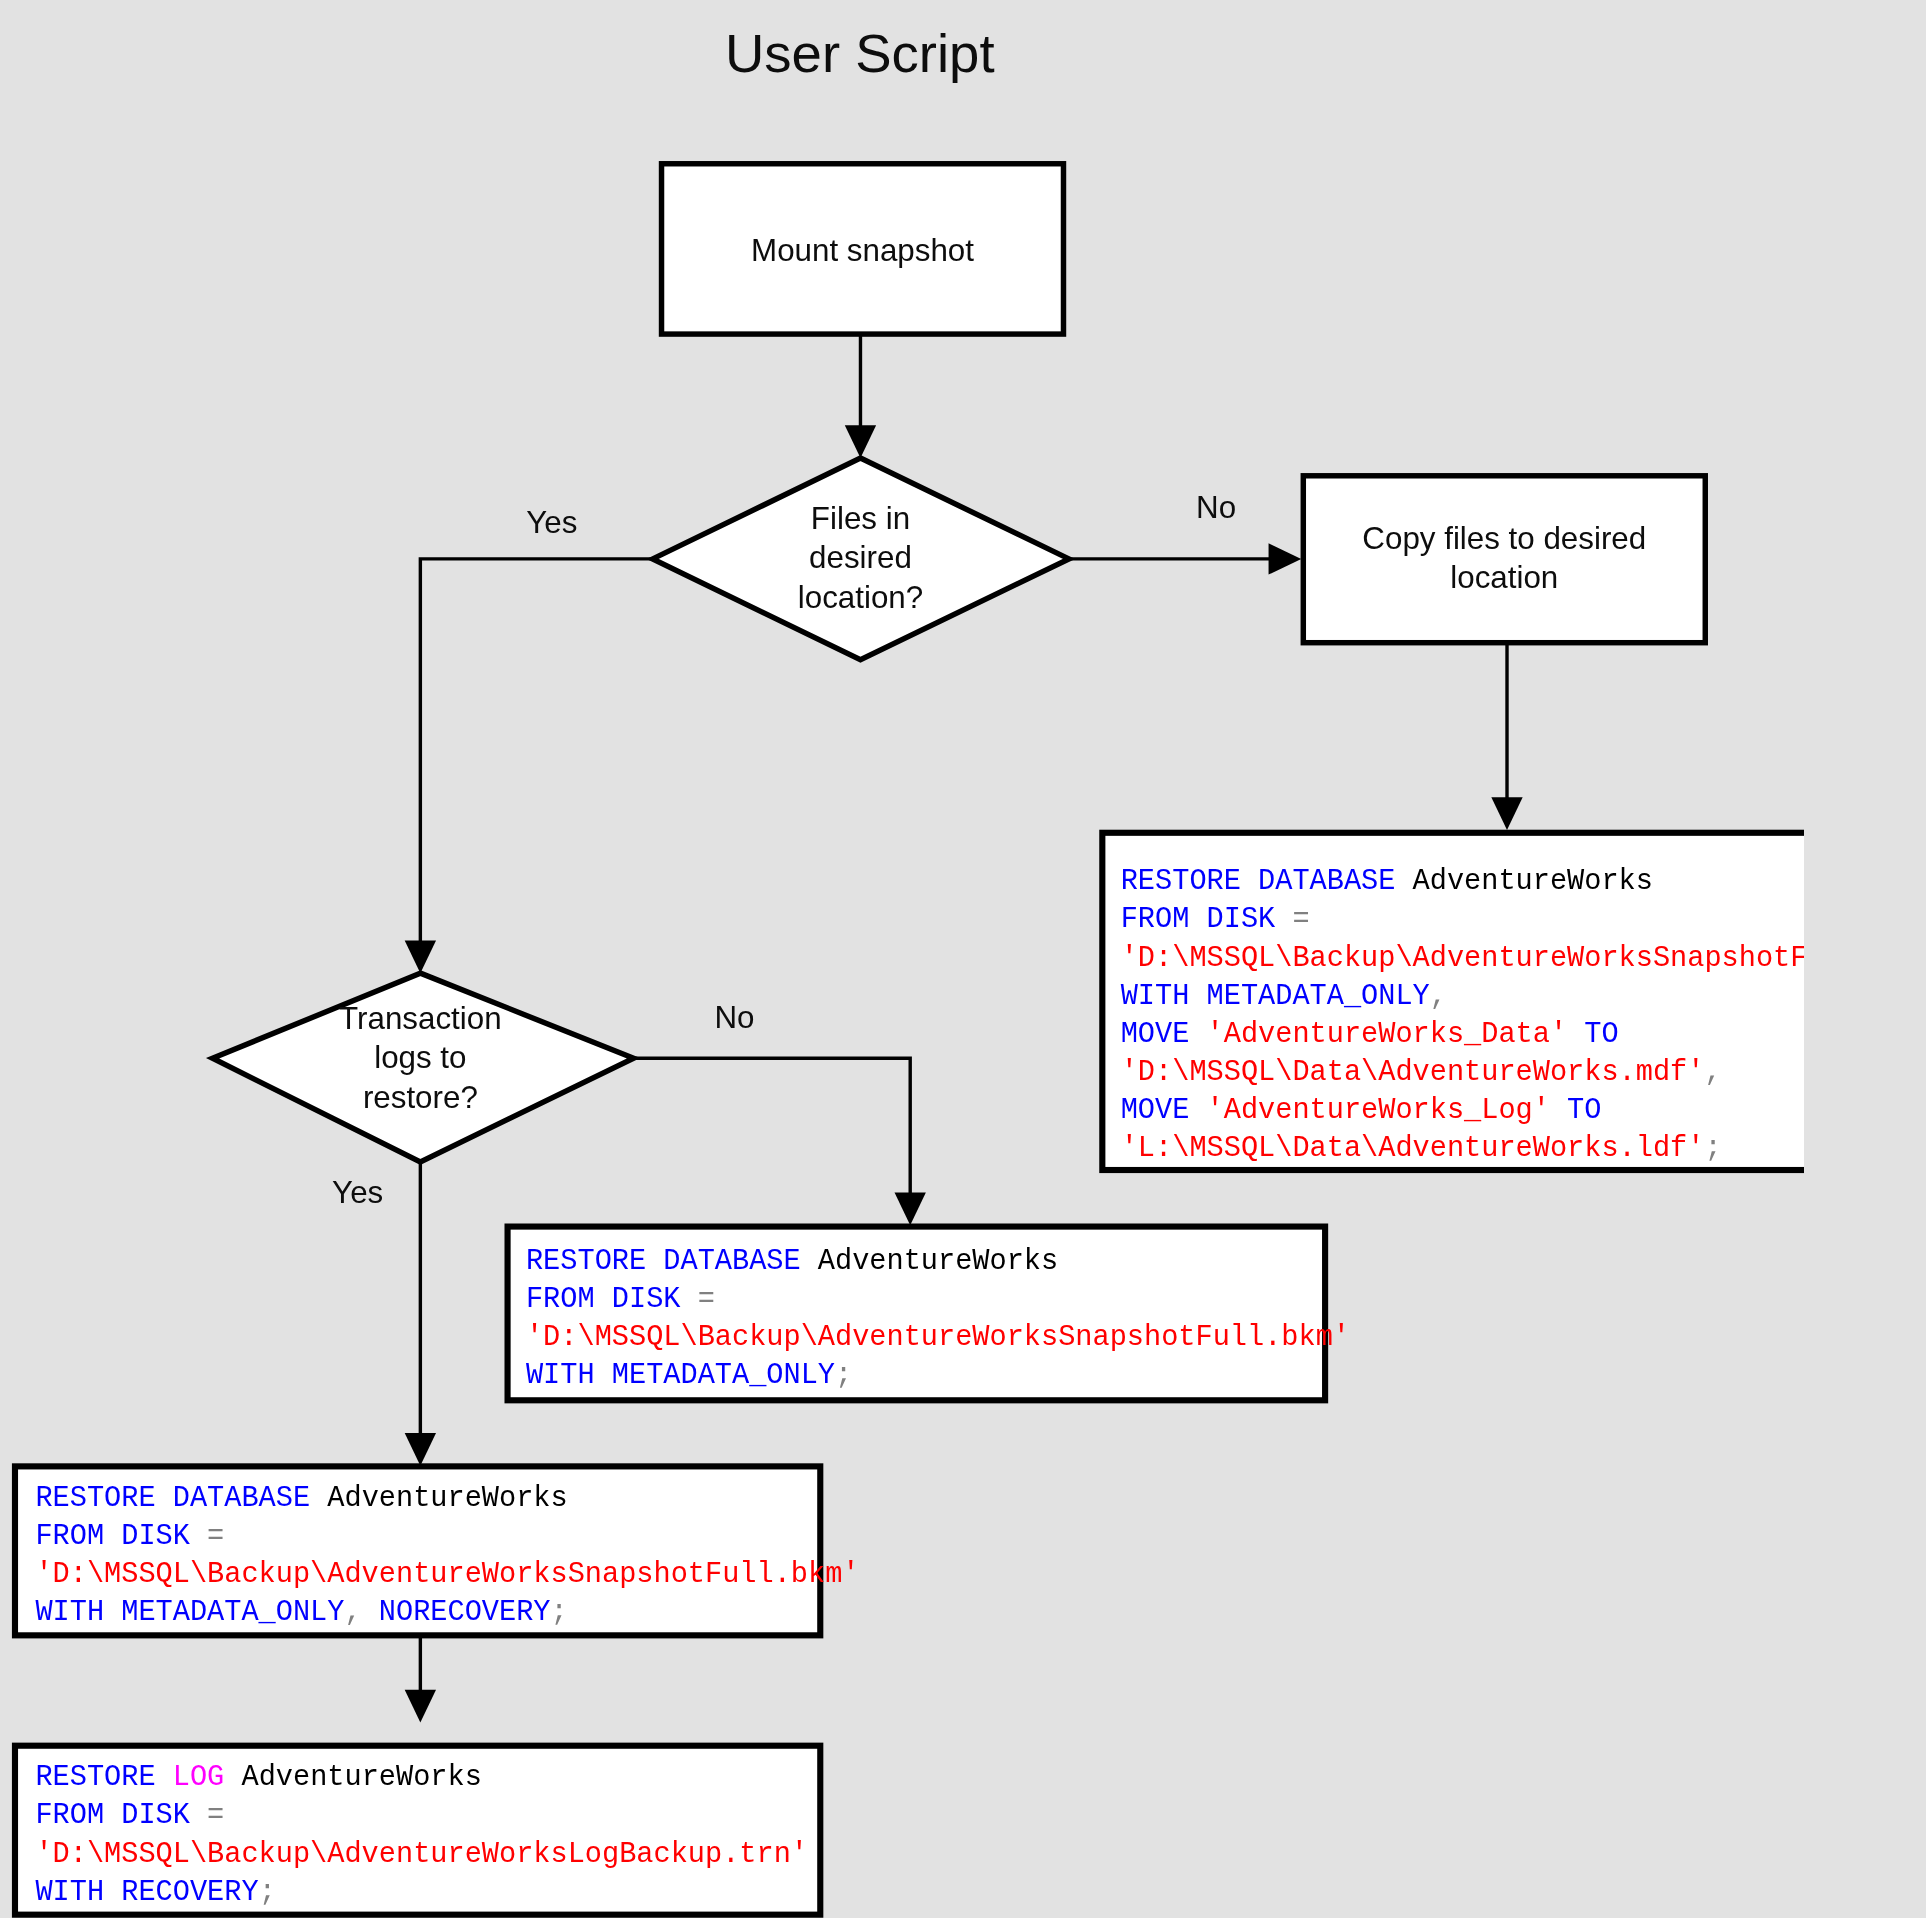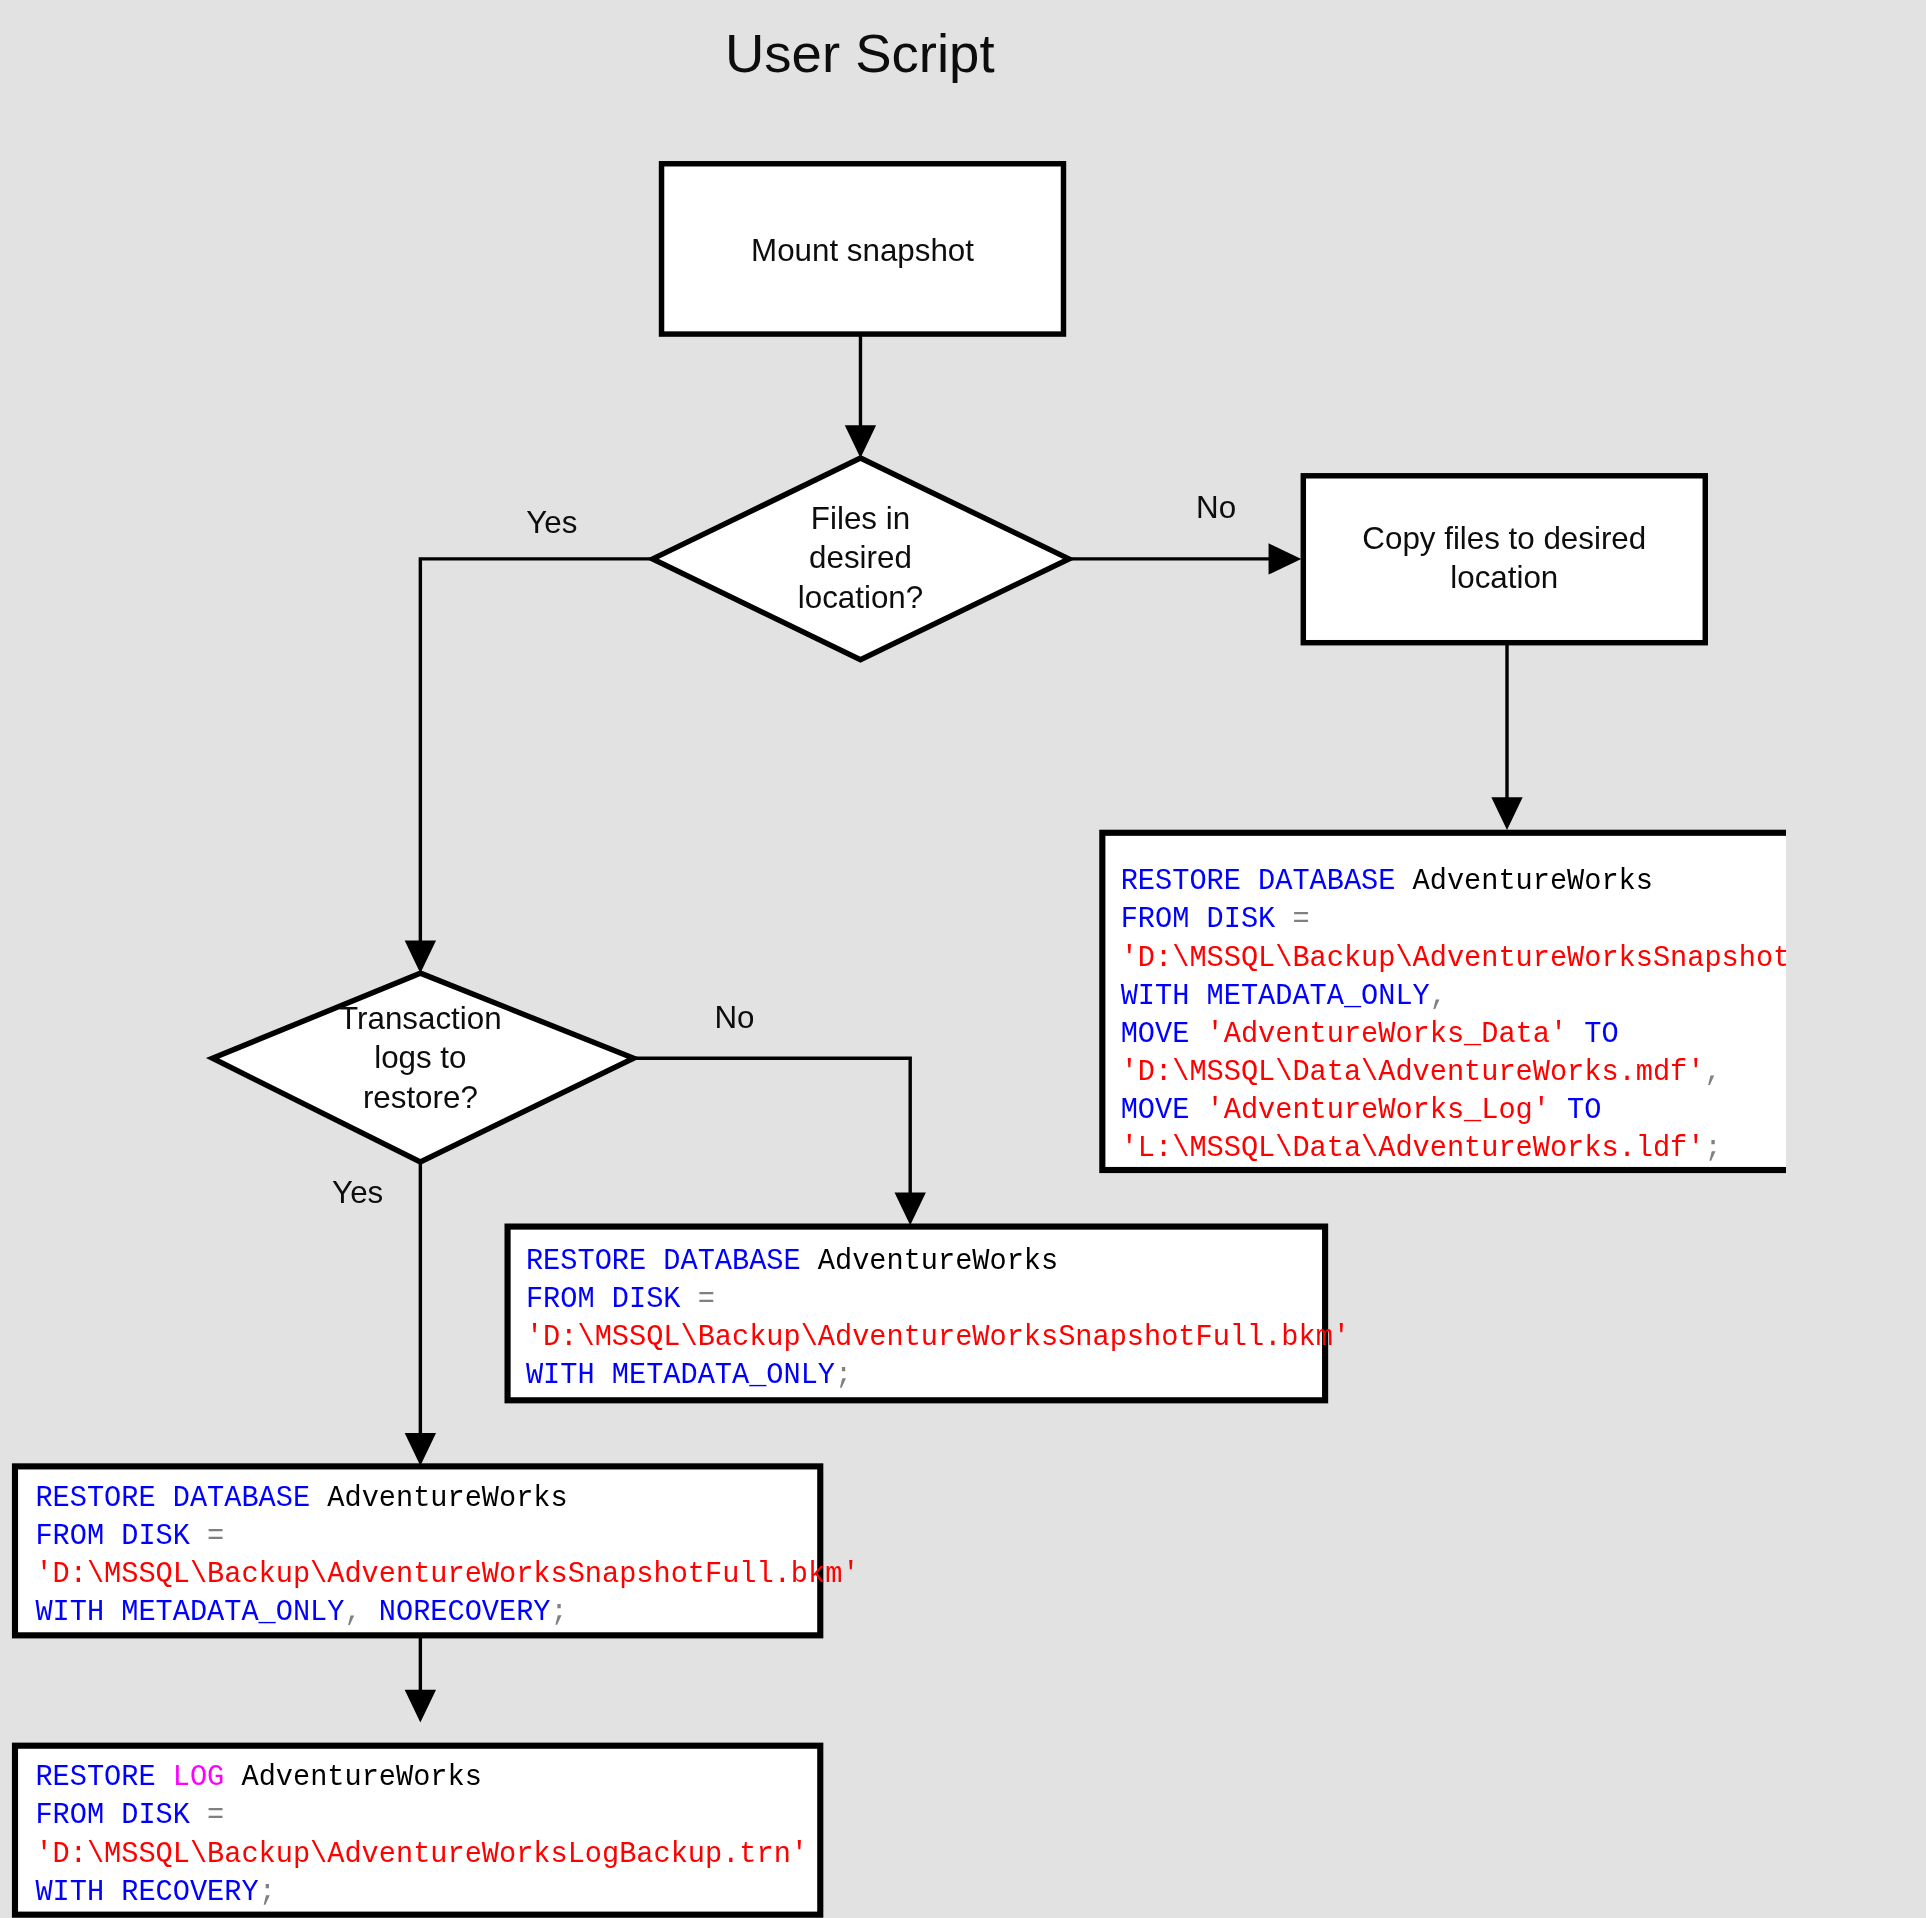--- a/index.html
+++ b/index.html
@@ -7,20 +7,21 @@
     padding: 0;
     background: #e2e2e2;
   }
   #page {
     position: relative;
     width: 1786px;
     height: 1919px;
     background: #e2e2e2;
     font-family: "Liberation Sans", sans-serif;
     overflow: hidden;
+    padding-left: 18px;
   }
   #flow {
     position: absolute;
     inset: 0;
     width: 1926px;
     height: 1919px;
     display: block;
   }
   .diagram-title {
     font-family: "Liberation Sans", sans-serif;

